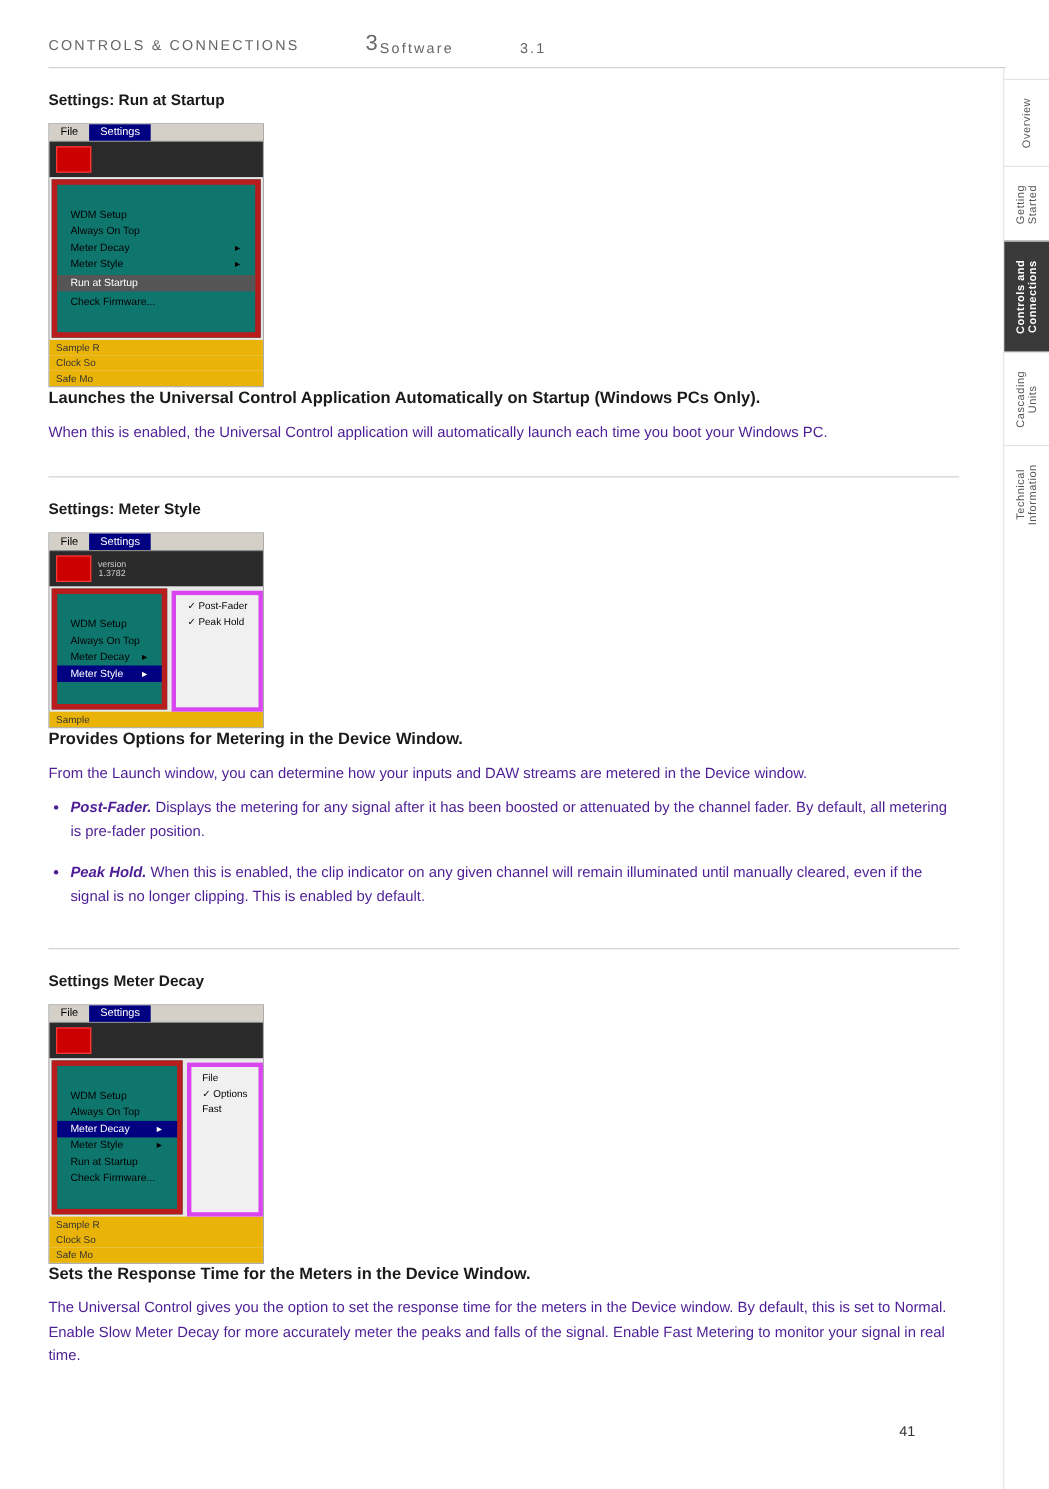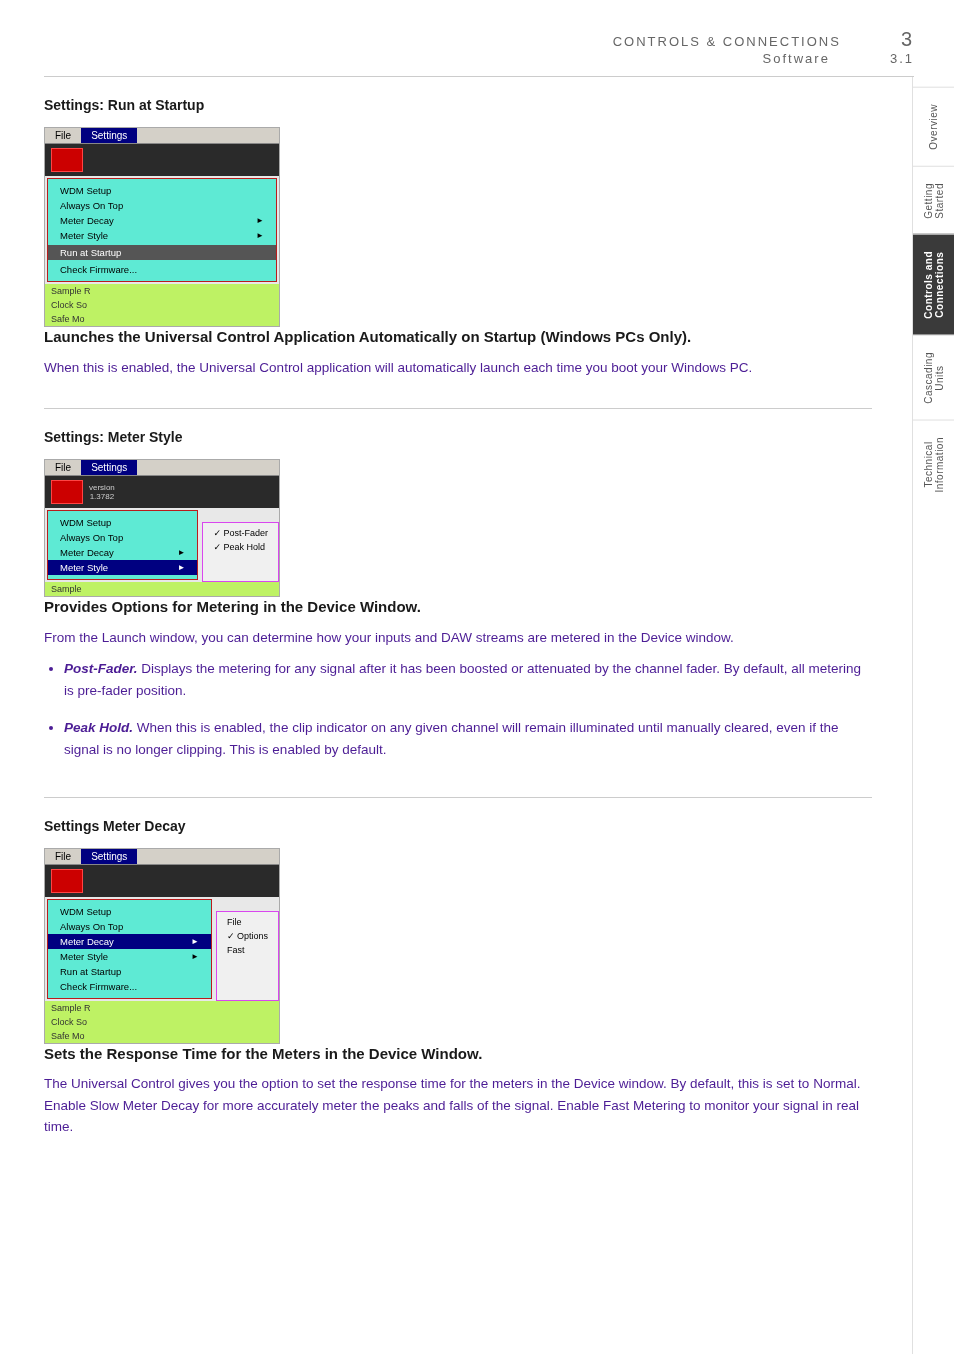--- a/index.html
+++ b/index.html
@@ -33,21 +33,20 @@
       font-weight: 900;
       color: #1a1a1a;
       font-style: italic;
       letter-spacing: -0.5px;
       flex: 0 0 auto;
       margin-right: 60px;
     }
 
     .header-right {
       display: flex;
-      flex-direction: column;
       align-items: flex-end;
       flex: 1;
     }
 
     .header-section-title {
       font-size: 13px;
       color: #666;
       letter-spacing: 2px;
       text-transform: uppercase;
     }
@@ -170,21 +169,21 @@
       margin-bottom: 16px;
       line-height: 1.6;
     }
 
     
     .screenshot-mockup {
       border: 1px solid #aaa;
       background: #e8e8e8;
       font-family: Arial, sans-serif;
       font-size: 10px;
-      width: 236px;
+      width: 196px;
       margin-top: 8px;
       user-select: none;
     }
 
     .mockup-menubar {
       display: flex;
       background: #d4d0c8;
       border-bottom: 1px solid #888;
     }
 
@@ -214,23 +213,23 @@
       color: #fff;
       font-size: 9px;
       display: flex;
       align-items: center;
       justify-content: center;
       font-weight: bold;
       border: 1px solid #ff4444;
     }
 
     .mockup-menu-panel {
-      background: #5eead4;
-      border: 1px solid #b91c1c;
-      padding: 4px 0;
+      background: #0f766e;
+      border: 5px solid #b91c1c;
+      padding: 20px 0;
       margin: 2px;
     }
 
     .mockup-menu-option {
       padding: 2px 12px;
       font-size: 9.5px;
       color: #000;
       display: flex;
       justify-content: space-between;
       align-items: center;
@@ -242,29 +241,29 @@
     }
 
     .mockup-menu-option .arrow {
       font-size: 8px;
     }
 
     .mockup-label-row {
       font-size: 9px;
       color: #333;
       padding: 2px 6px;
-      background: #bef264;
+      background: #eab308;
     }
 
     .submenu-panel {
       background: #f0f0f0;
-      border: 1px solid #d946ef;
+      border: 4px solid #d946ef;
       padding: 3px 0;
       margin-left: 2px;
-      margin-top: 14px;
+      margin-top: 4px;
     }
 
     .submenu-item {
       padding: 2px 10px;
       font-size: 9px;
       white-space: nowrap;
     }
 
     .submenu-item.checked::before {
       content: '✓ ';
@@ -429,20 +428,21 @@
           </div>
         </div>
         <div class="section-right">
           <div class="section-subtitle">Sets the Response Time for the Meters in the Device Window.</div>
           <div class="section-body">
             <p>The Universal Control gives you the option to set the response time for the meters in the Device window. By default, this is set to Normal. Enable Slow Meter Decay for more accurately meter the peaks and falls of the signal. Enable Fast Metering to monitor your signal in real time.</p>
           </div>
         </div>
       </div>
 
+      <div class="page-number">41</div>
 
     </div>
 
     <div class="right-sidebar">
       <div class="sidebar-tab">
         <span>Overview</span>
       </div>
       <div class="sidebar-tab">
         <span>Getting<br>Started</span>
       </div>

